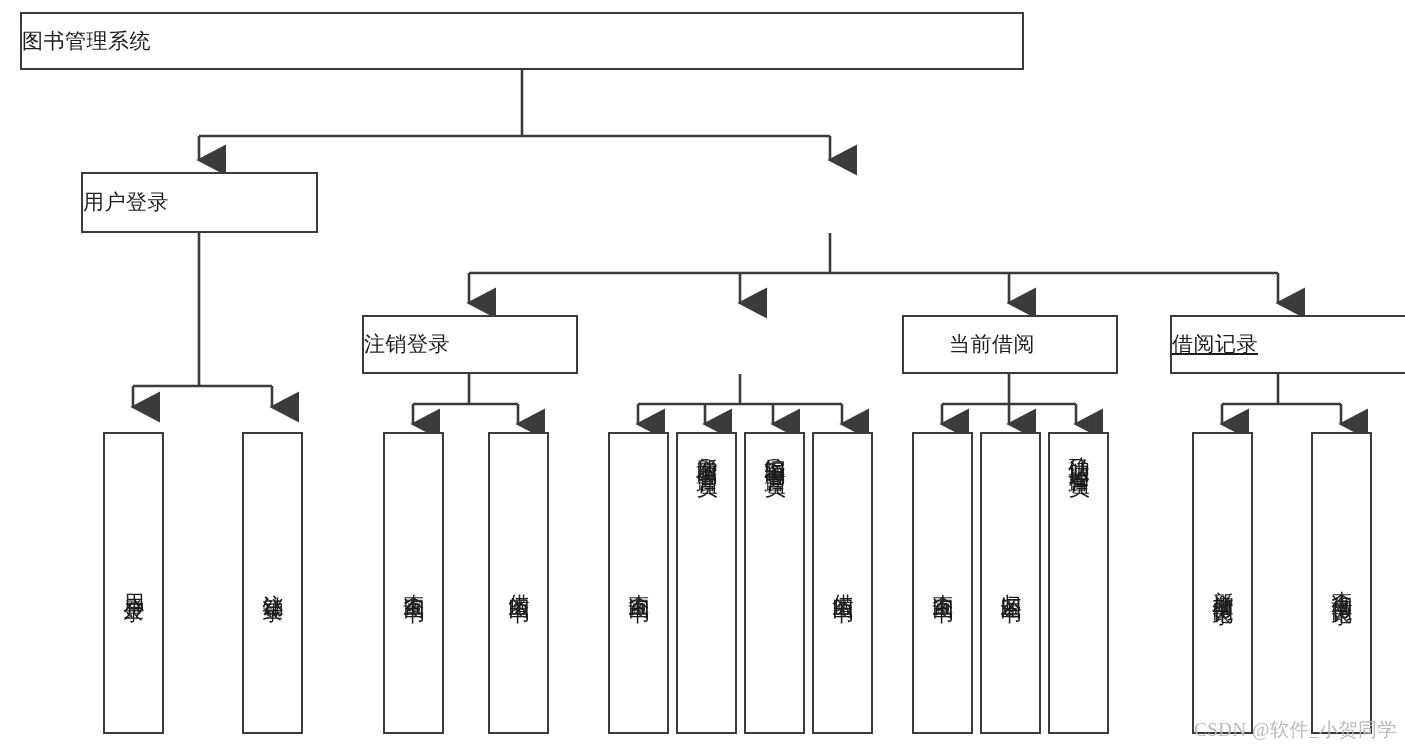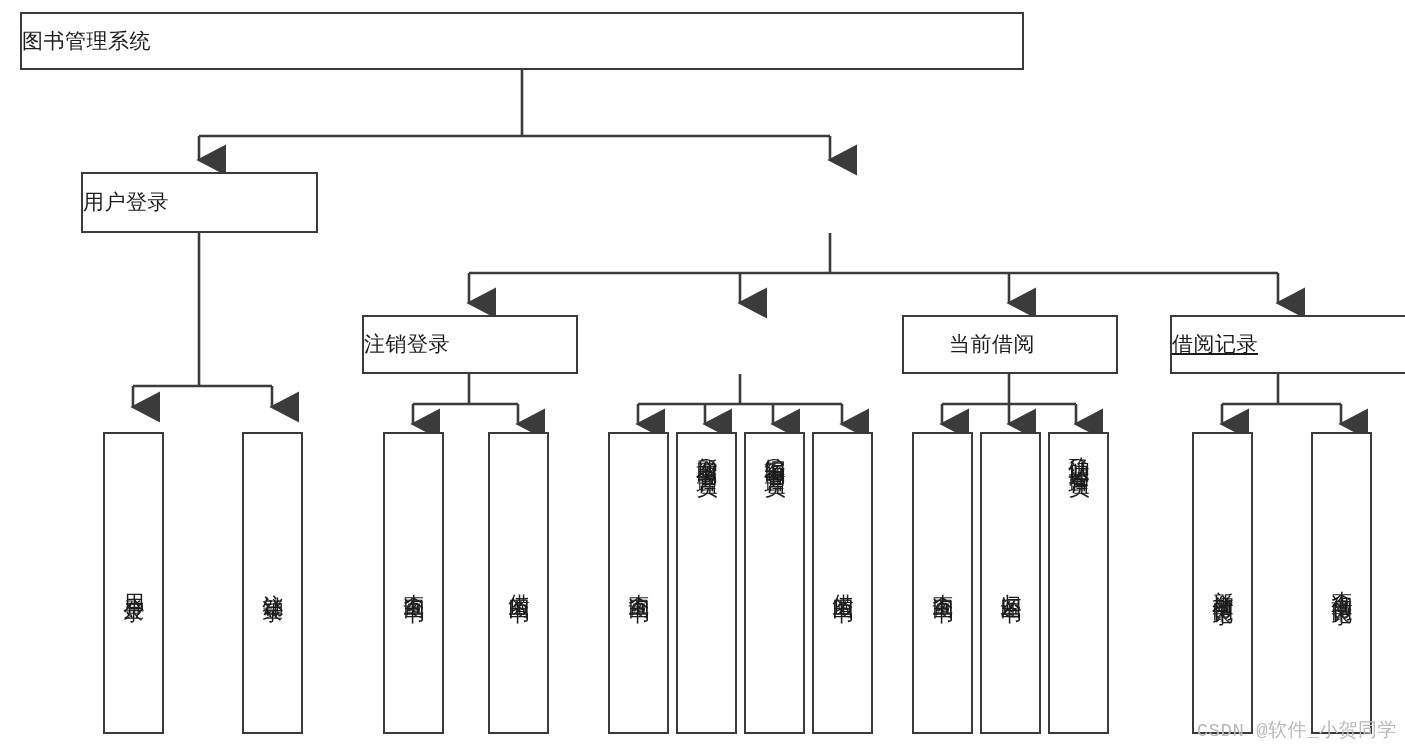--- a/index.html
+++ b/index.html
@@ -55,21 +55,21 @@
     display: block;
     white-space: pre-line;
   }
   .watermark {
     position: absolute;
     right: 8px;
     bottom: 4px;
     font-size: 19px;
     color: #b9b9b9;
     letter-spacing: 0.5px;
-    font-family: Liberation Mono, monospace;
+    font-family: Liberation Serif, serif;
   }
 </style>
 </head>
 <body>
 
 <div id="canvas">
 
   <svg class="wires" viewBox="0 0 1405 747">
     <defs>
       <marker id="arrow" viewBox="0 0 12 12" refX="6" refY="10.5" markerWidth="12" markerHeight="12" orient="auto-start-reverse">

